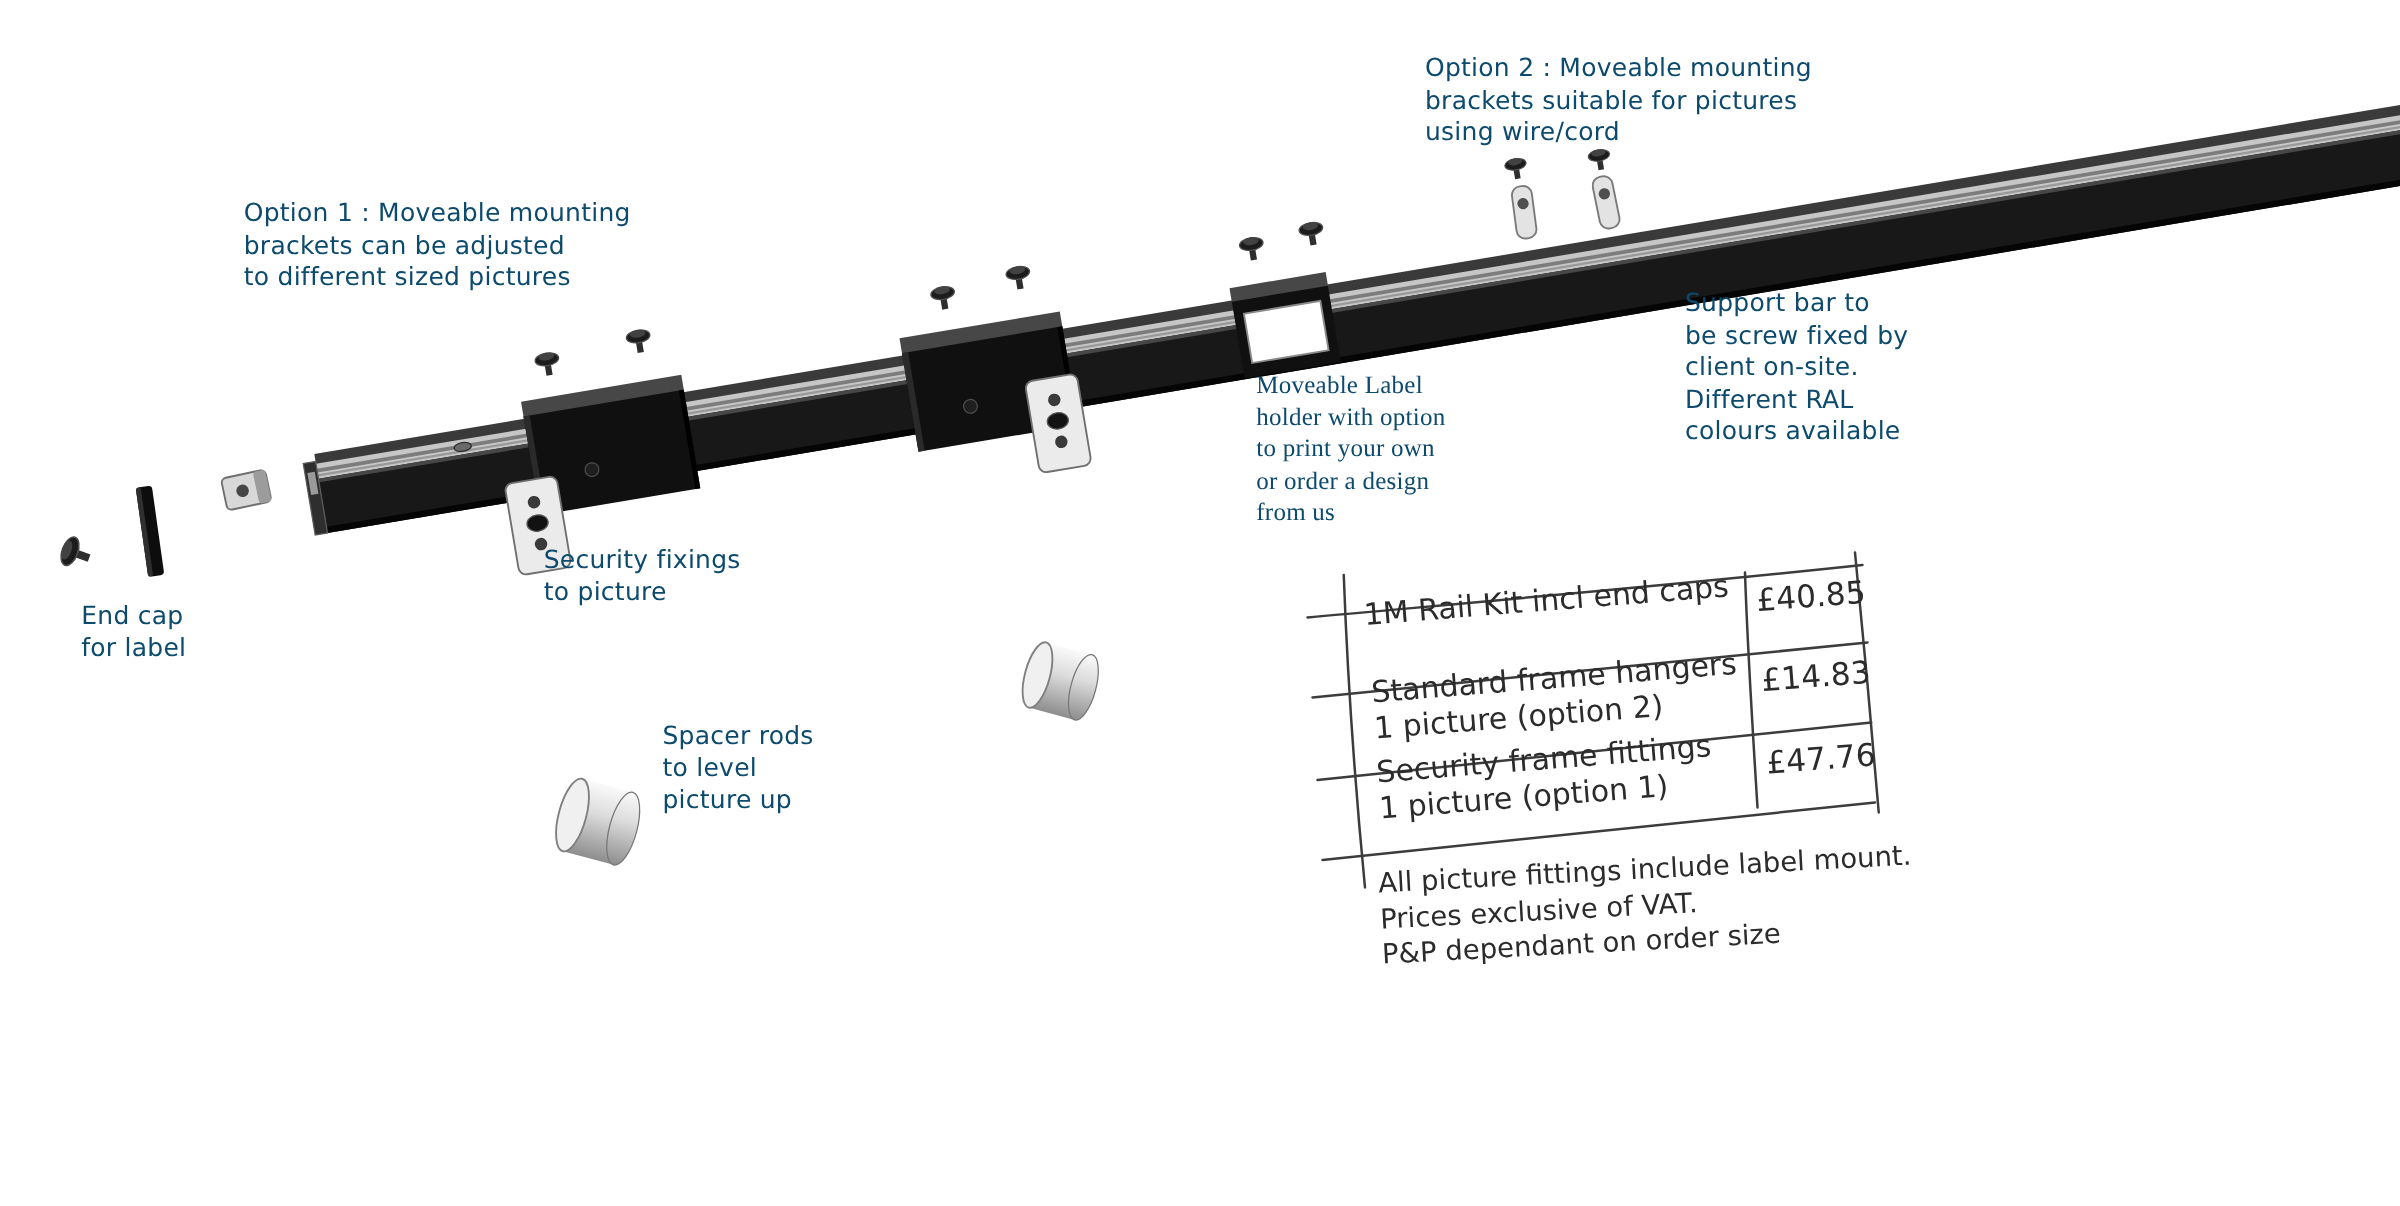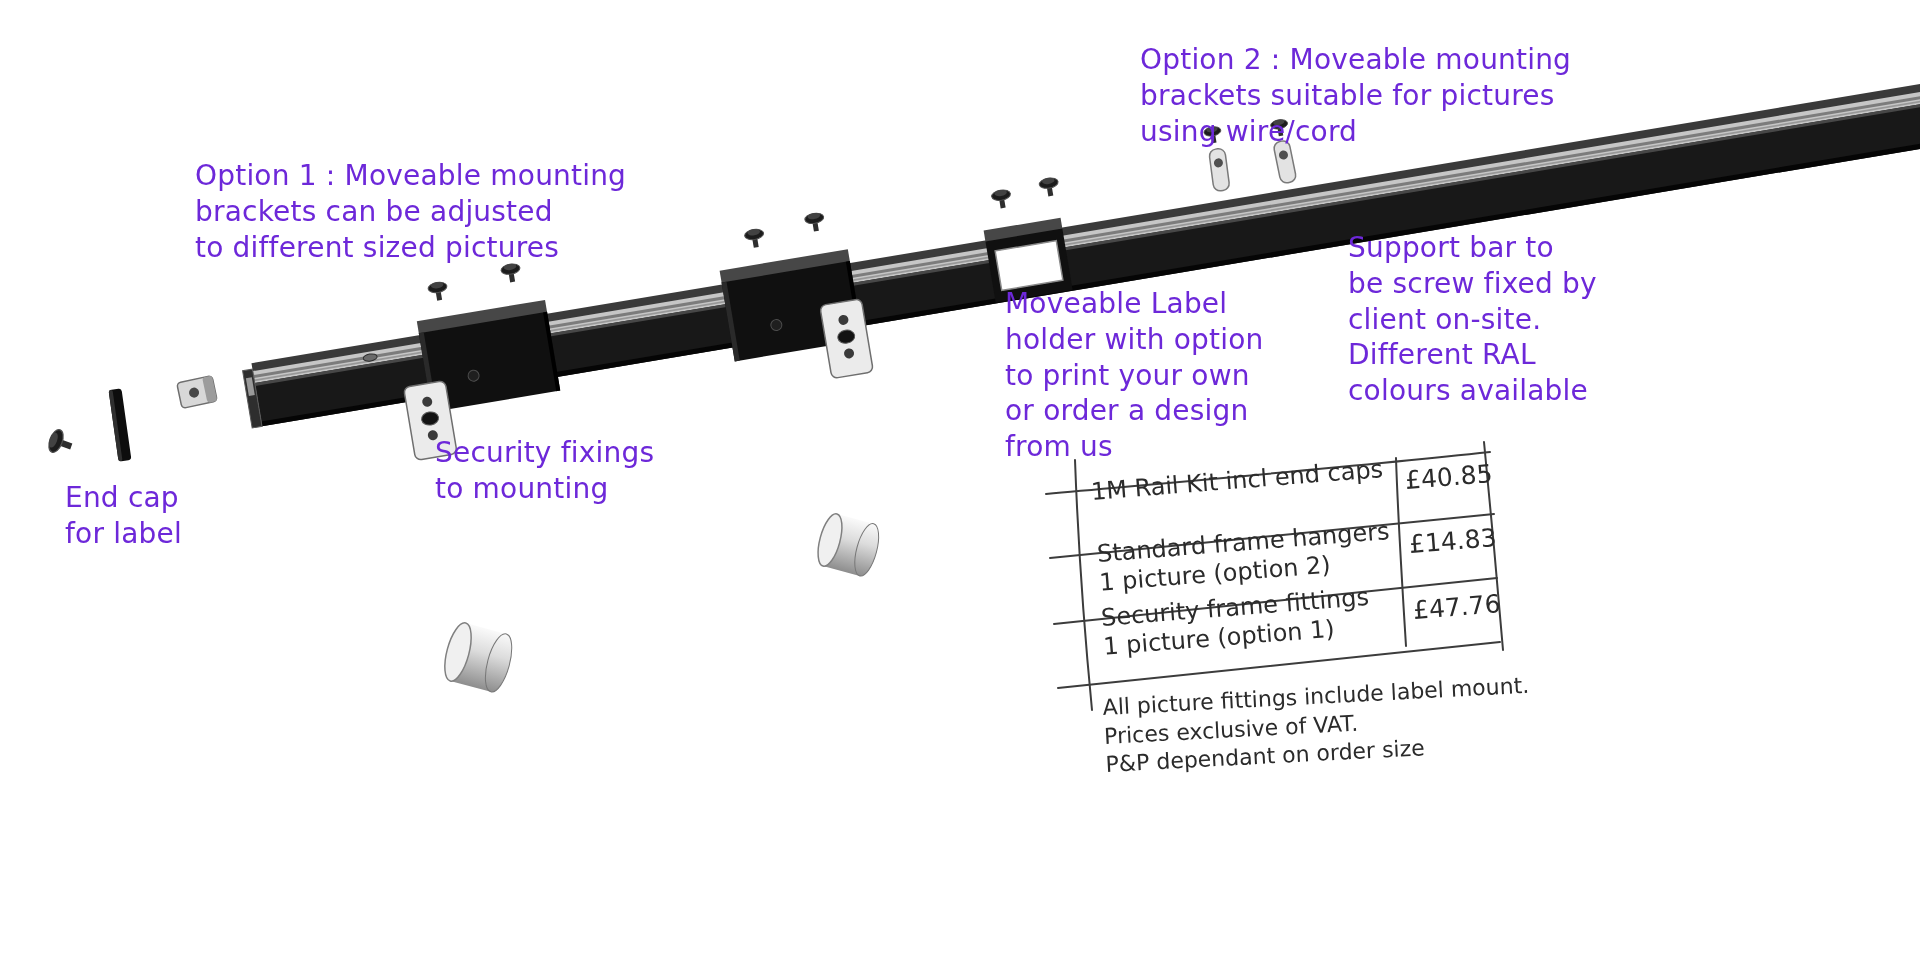--- a/index.html
+++ b/index.html
@@ -3,22 +3,22 @@
 <meta charset="utf-8">
 <style>
   html, body { margin: 0; padding: 0; }
   body {
     width: 1920px; height: 965px; overflow: hidden; background: #ffffff;
     font-family: "DejaVu Sans", "Liberation Sans", sans-serif;
   }
   .stage { position: relative; width: 1920px; height: 965px; background: #ffffff; }
   svg.scene { position: absolute; left: 0; top: 0; }
   .ann {
-    position: absolute; white-space: pre-line; color: #6d28d9;
-    font-size: 28px; line-height: 1.28; letter-spacing: 0.2px;
+    position: absolute; white-space: pre-line; color: #0c4a6e;
+    font-size: 20px; line-height: 1.28; letter-spacing: 0.2px;
   }
   .tbl-text {
     position: absolute; white-space: pre-line; color: #2b2b2b;
     font-size: 24px; line-height: 1.22;
     transform: rotate(-4.5deg); transform-origin: left top;
   }
   .tbl-price { font-size: 25px; }
   .tbl-notes { font-size: 22px; line-height: 1.3; transform: rotate(-3deg); }
 </style>
 </head>
@@ -142,29 +142,32 @@
 brackets can be adjusted
 to different sized pictures</div>
   <div class="ann" style="left:1140px; top:42px;">Option 2 : Moveable mounting
 brackets suitable for pictures
 using wire/cord</div>
   <div class="ann" style="left:1348px; top:220px;margin-top:10px;">Support bar to
 be screw fixed by
 client on-site.
 Different RAL
 colours available</div>
-  <div class="ann" style="left:1005px; top:286px;">Moveable Label
+  <div class="ann" style="left:1005px; top:296px;font-family:Liberation Serif, serif;">Moveable Label
 holder with option
 to print your own
 or order a design
 from us</div>
   <div class="ann" style="left:435px; top:435px;">Security fixings
-to mounting</div>
+to picture</div>
   <div class="ann" style="left:65px; top:480px;">End cap
 for label</div>
+  <div class="ann" style="left:530px; top:576px;">Spacer rods
+to level
+picture up</div>
 
   <div>
     <div class="tbl-text" style="left:1090px; top:478px;">1M Rail Kit incl end caps</div>
     <div class="tbl-text tbl-price" style="left:1404px; top:466px;">£40.85</div>
 
     <div class="tbl-text" style="left:1096px; top:540px;">Standard frame hangers
 1 picture (option 2)</div>
     <div class="tbl-text tbl-price" style="left:1408px; top:530px;">£14.83</div>
 
     <div class="tbl-text" style="left:1100px; top:604px;">Security frame fittings

